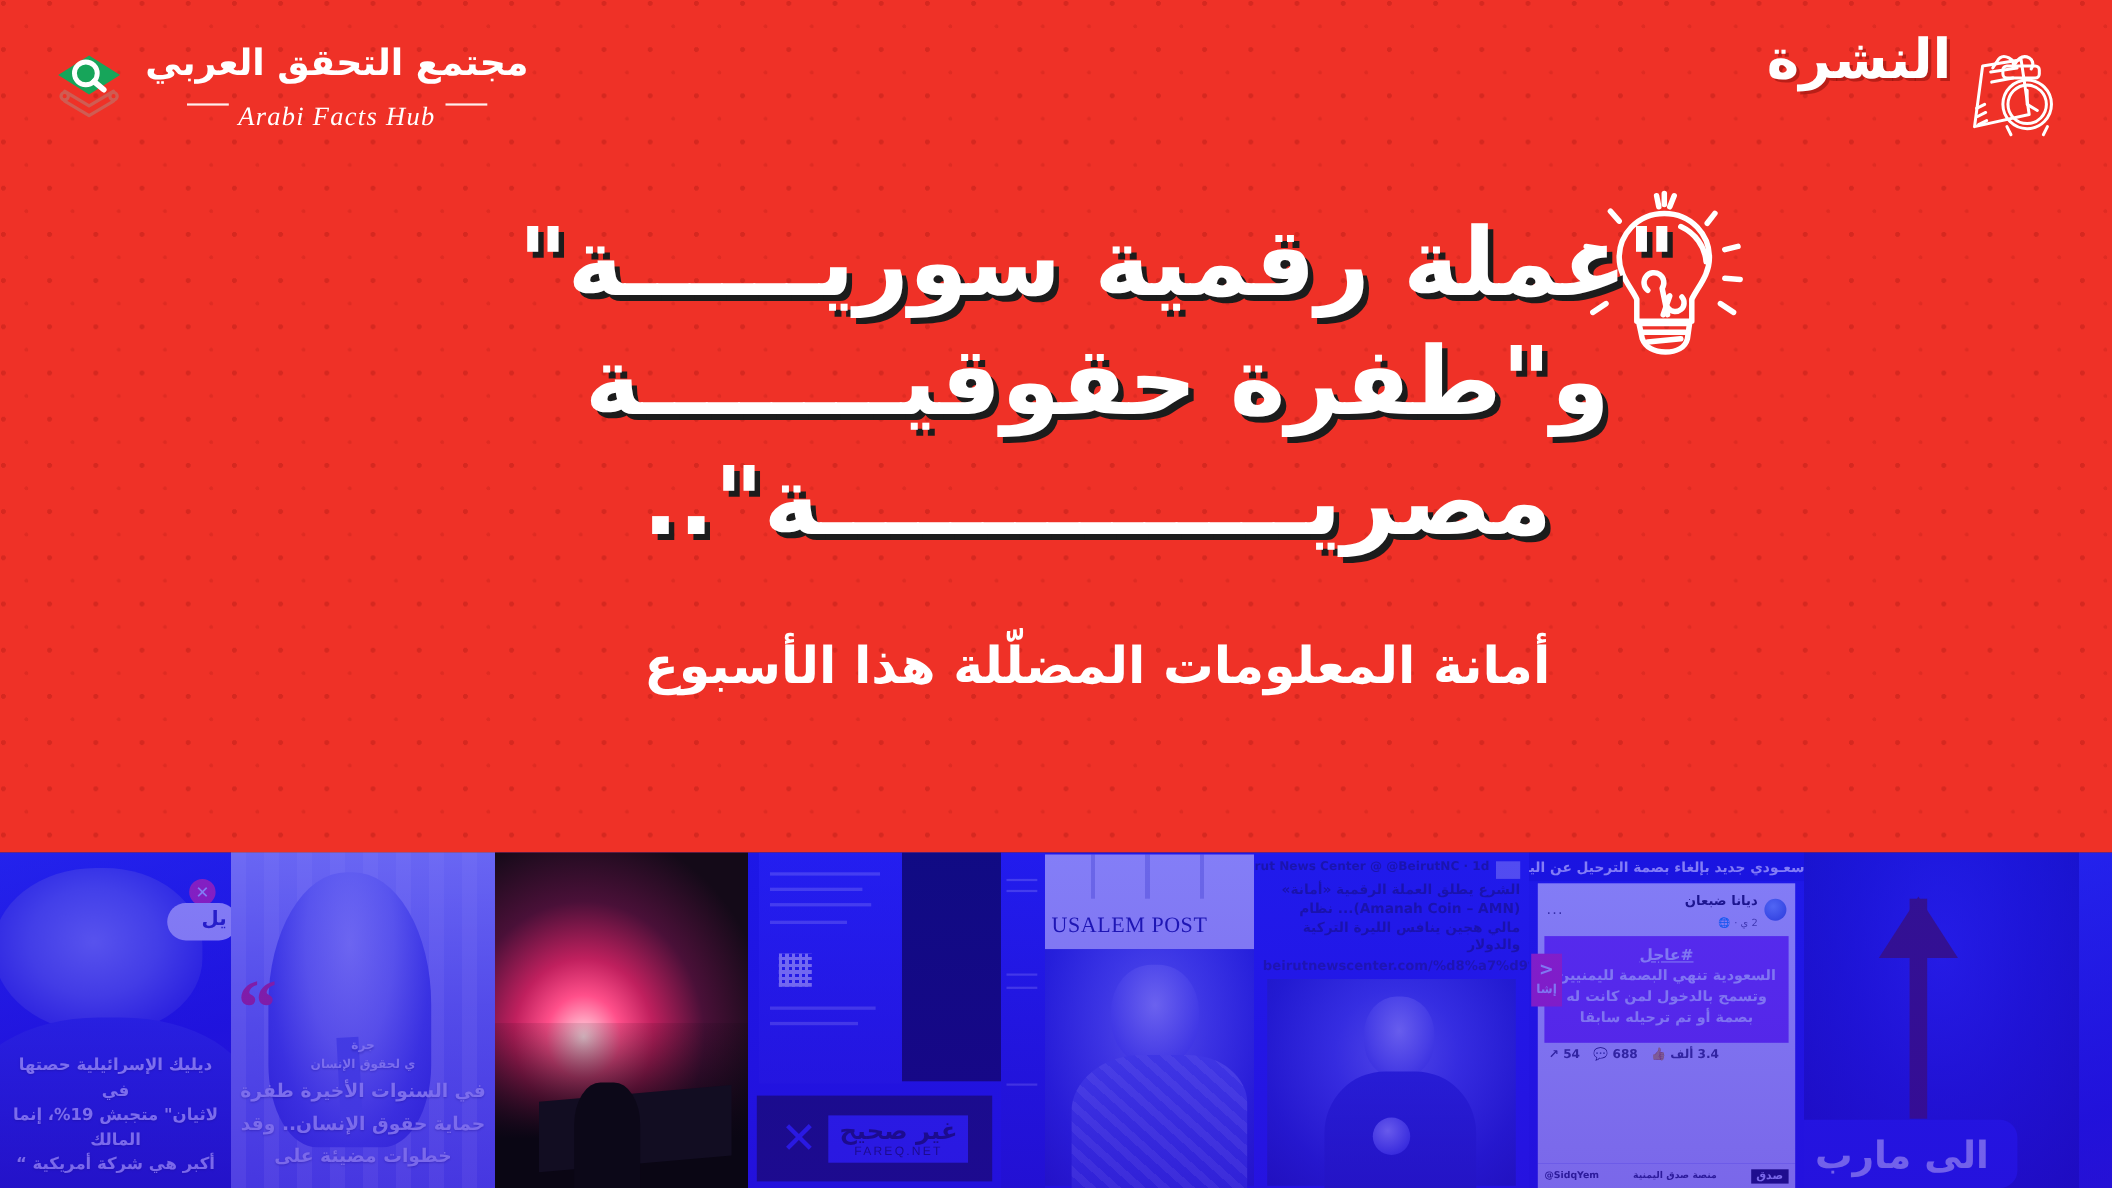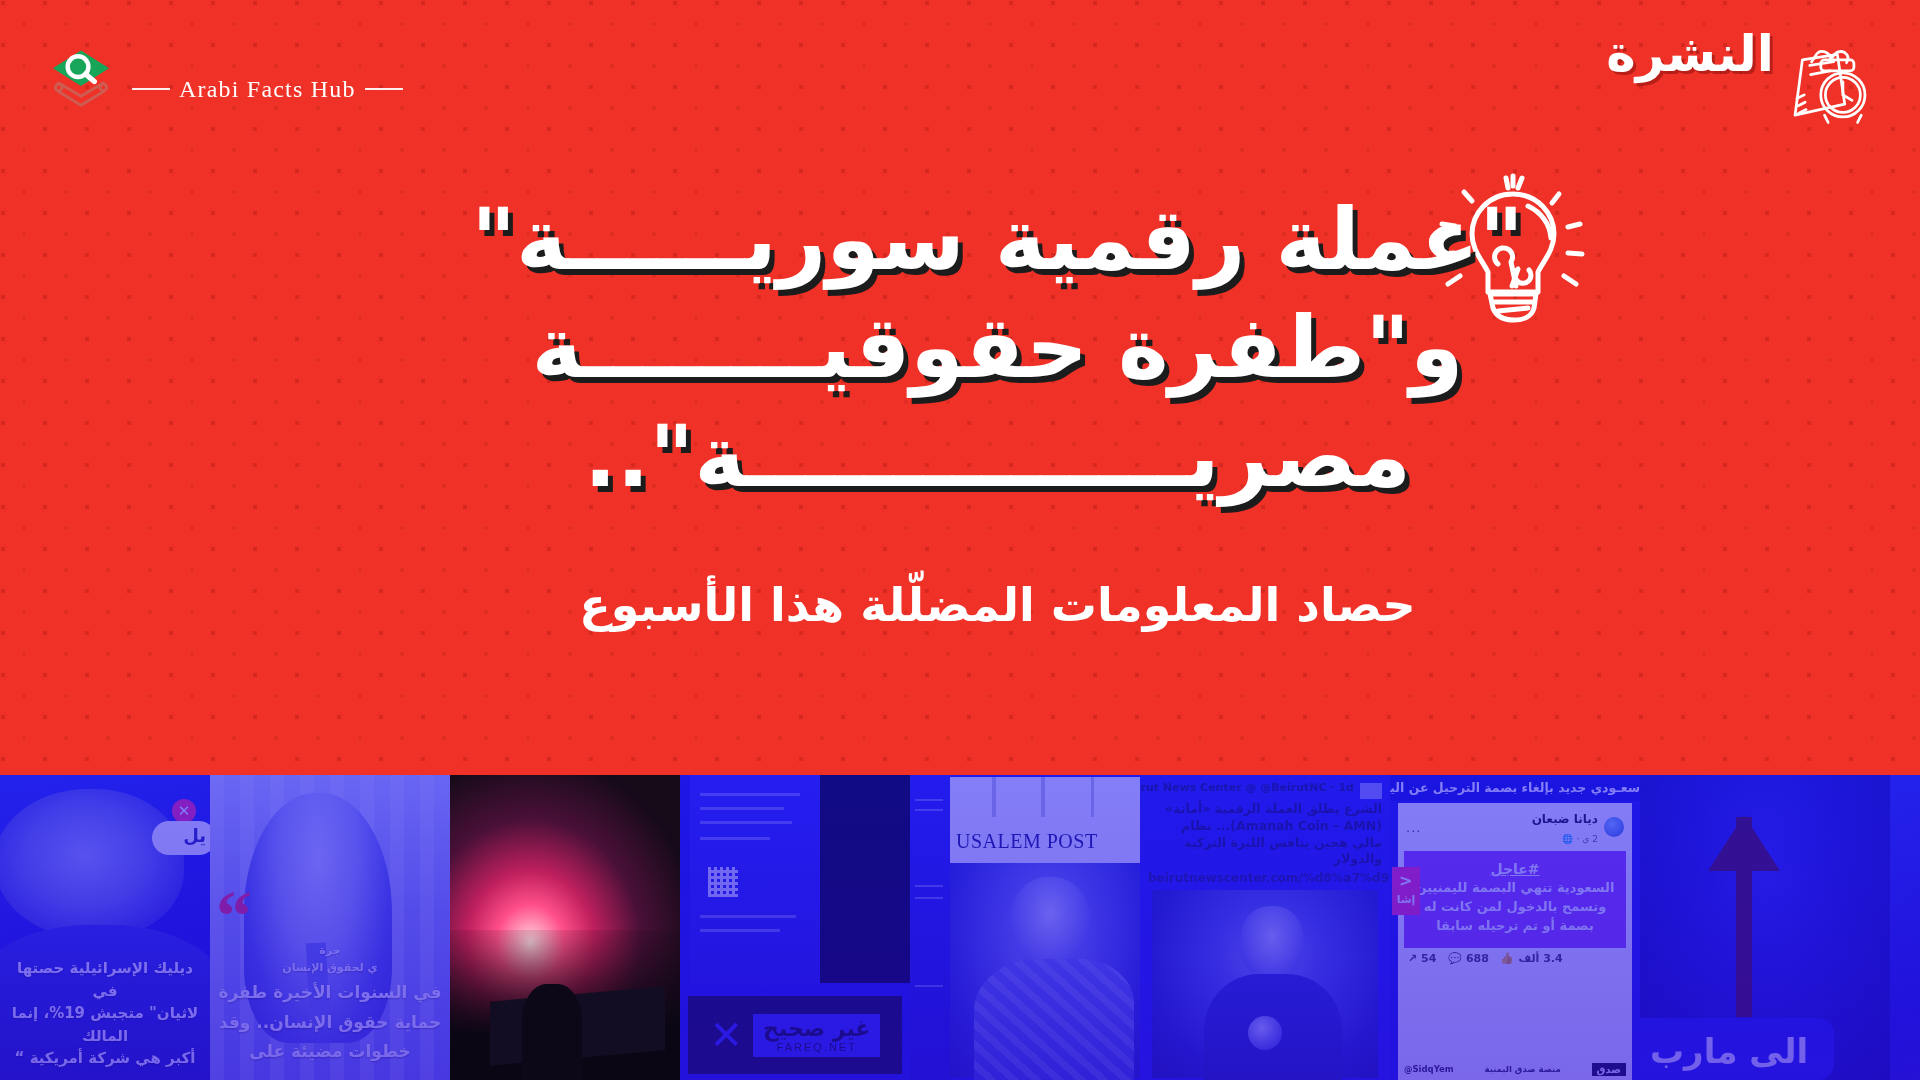--- a/index.html
+++ b/index.html
@@ -33,21 +33,21 @@
 
   
   .brand{ display:flex; align-items:center; gap:14px; }
   .brand-mark{ width:74px; height:74px; flex:none; }
   .brand-text{ display:flex; flex-direction:column; align-items:center; }
   .brand-ar{
     font-size:33px; font-weight:700; color:#ffffff;
     letter-spacing:.5px; line-height:1.12; direction:rtl;
     white-space:nowrap;
   }
-  .brand-en-row{ display:flex; align-items:center; gap:9px; margin-top:18px; }
+  .brand-en-row{ display:flex; align-items:flex-start; gap:9px; margin-top:18px;font-style:italic; }
   .brand-rule{ width:38px; height:2px; background:#ffffff; opacity:.92; }
   .brand-en{
     font-family:"Liberation Serif","DejaVu Serif",serif;
     font-size:24px; color:#ffffff; letter-spacing:1.2px; white-space:nowrap;
   }
 
   
   .bulletin{ display:flex; align-items:flex-start; gap:10px; direction:rtl; }
   .bulletin-icon{ width:92px; height:96px; flex:none; margin-top:4px;}
   .bulletin-words{ display:flex; flex-direction:column; align-items:flex-start; line-height:.96;}
@@ -341,20 +341,21 @@
             <path d="M20 54 L50 72 L80 54"></path>
             <circle cx="20" cy="60" r="4.5"></circle>
             <circle cx="80" cy="60" r="4.5"></circle>
           </g>
           <path d="M50 10 L88 34 L50 58 L12 34 Z" fill="#17a55a"></path>
           <circle cx="46" cy="32" r="14" fill="none" stroke="#ffffff" stroke-width="6"></circle>
           <path d="M56 42 L68 52" stroke="#ffffff" stroke-width="7" stroke-linecap="round"></path>
         </svg>
       </span>
       <span class="brand-text">
+        <span class="brand-ar">مجتمع التحقق العربي</span>
         <span class="brand-en-row">
           <i class="brand-rule"></i>
           <span class="brand-en">Arabi Facts Hub</span>
           <i class="brand-rule"></i>
         </span>
       </span>
     </div>
 
     <div class="bulletin">
       <span class="bulletin-icon">
@@ -408,21 +409,21 @@
     </svg>
   </span>
 
   <div class="headline">
     <div class="hl">"عملة رقمية سوريــــــة"</div>
     <div class="hl">و"طفرة حقوقيــــــــة</div>
     <div class="hl">مصريـــــــــــــــة"..</div>
   </div>
 
   <div class="subtitle">
-    <span>حصاد المعلومات المضلّلة هذا الأسبوع</span>
+    <span>أمانة المعلومات المضلّلة هذا الأسبوع</span>
   </div>
 
   <div class="strip">
 
     <div class="thumb t1">
       <div class="inner">
         <div class="face"></div>
         <div class="suit"></div>
       </div>
       <div class="xbadge">✕</div>

